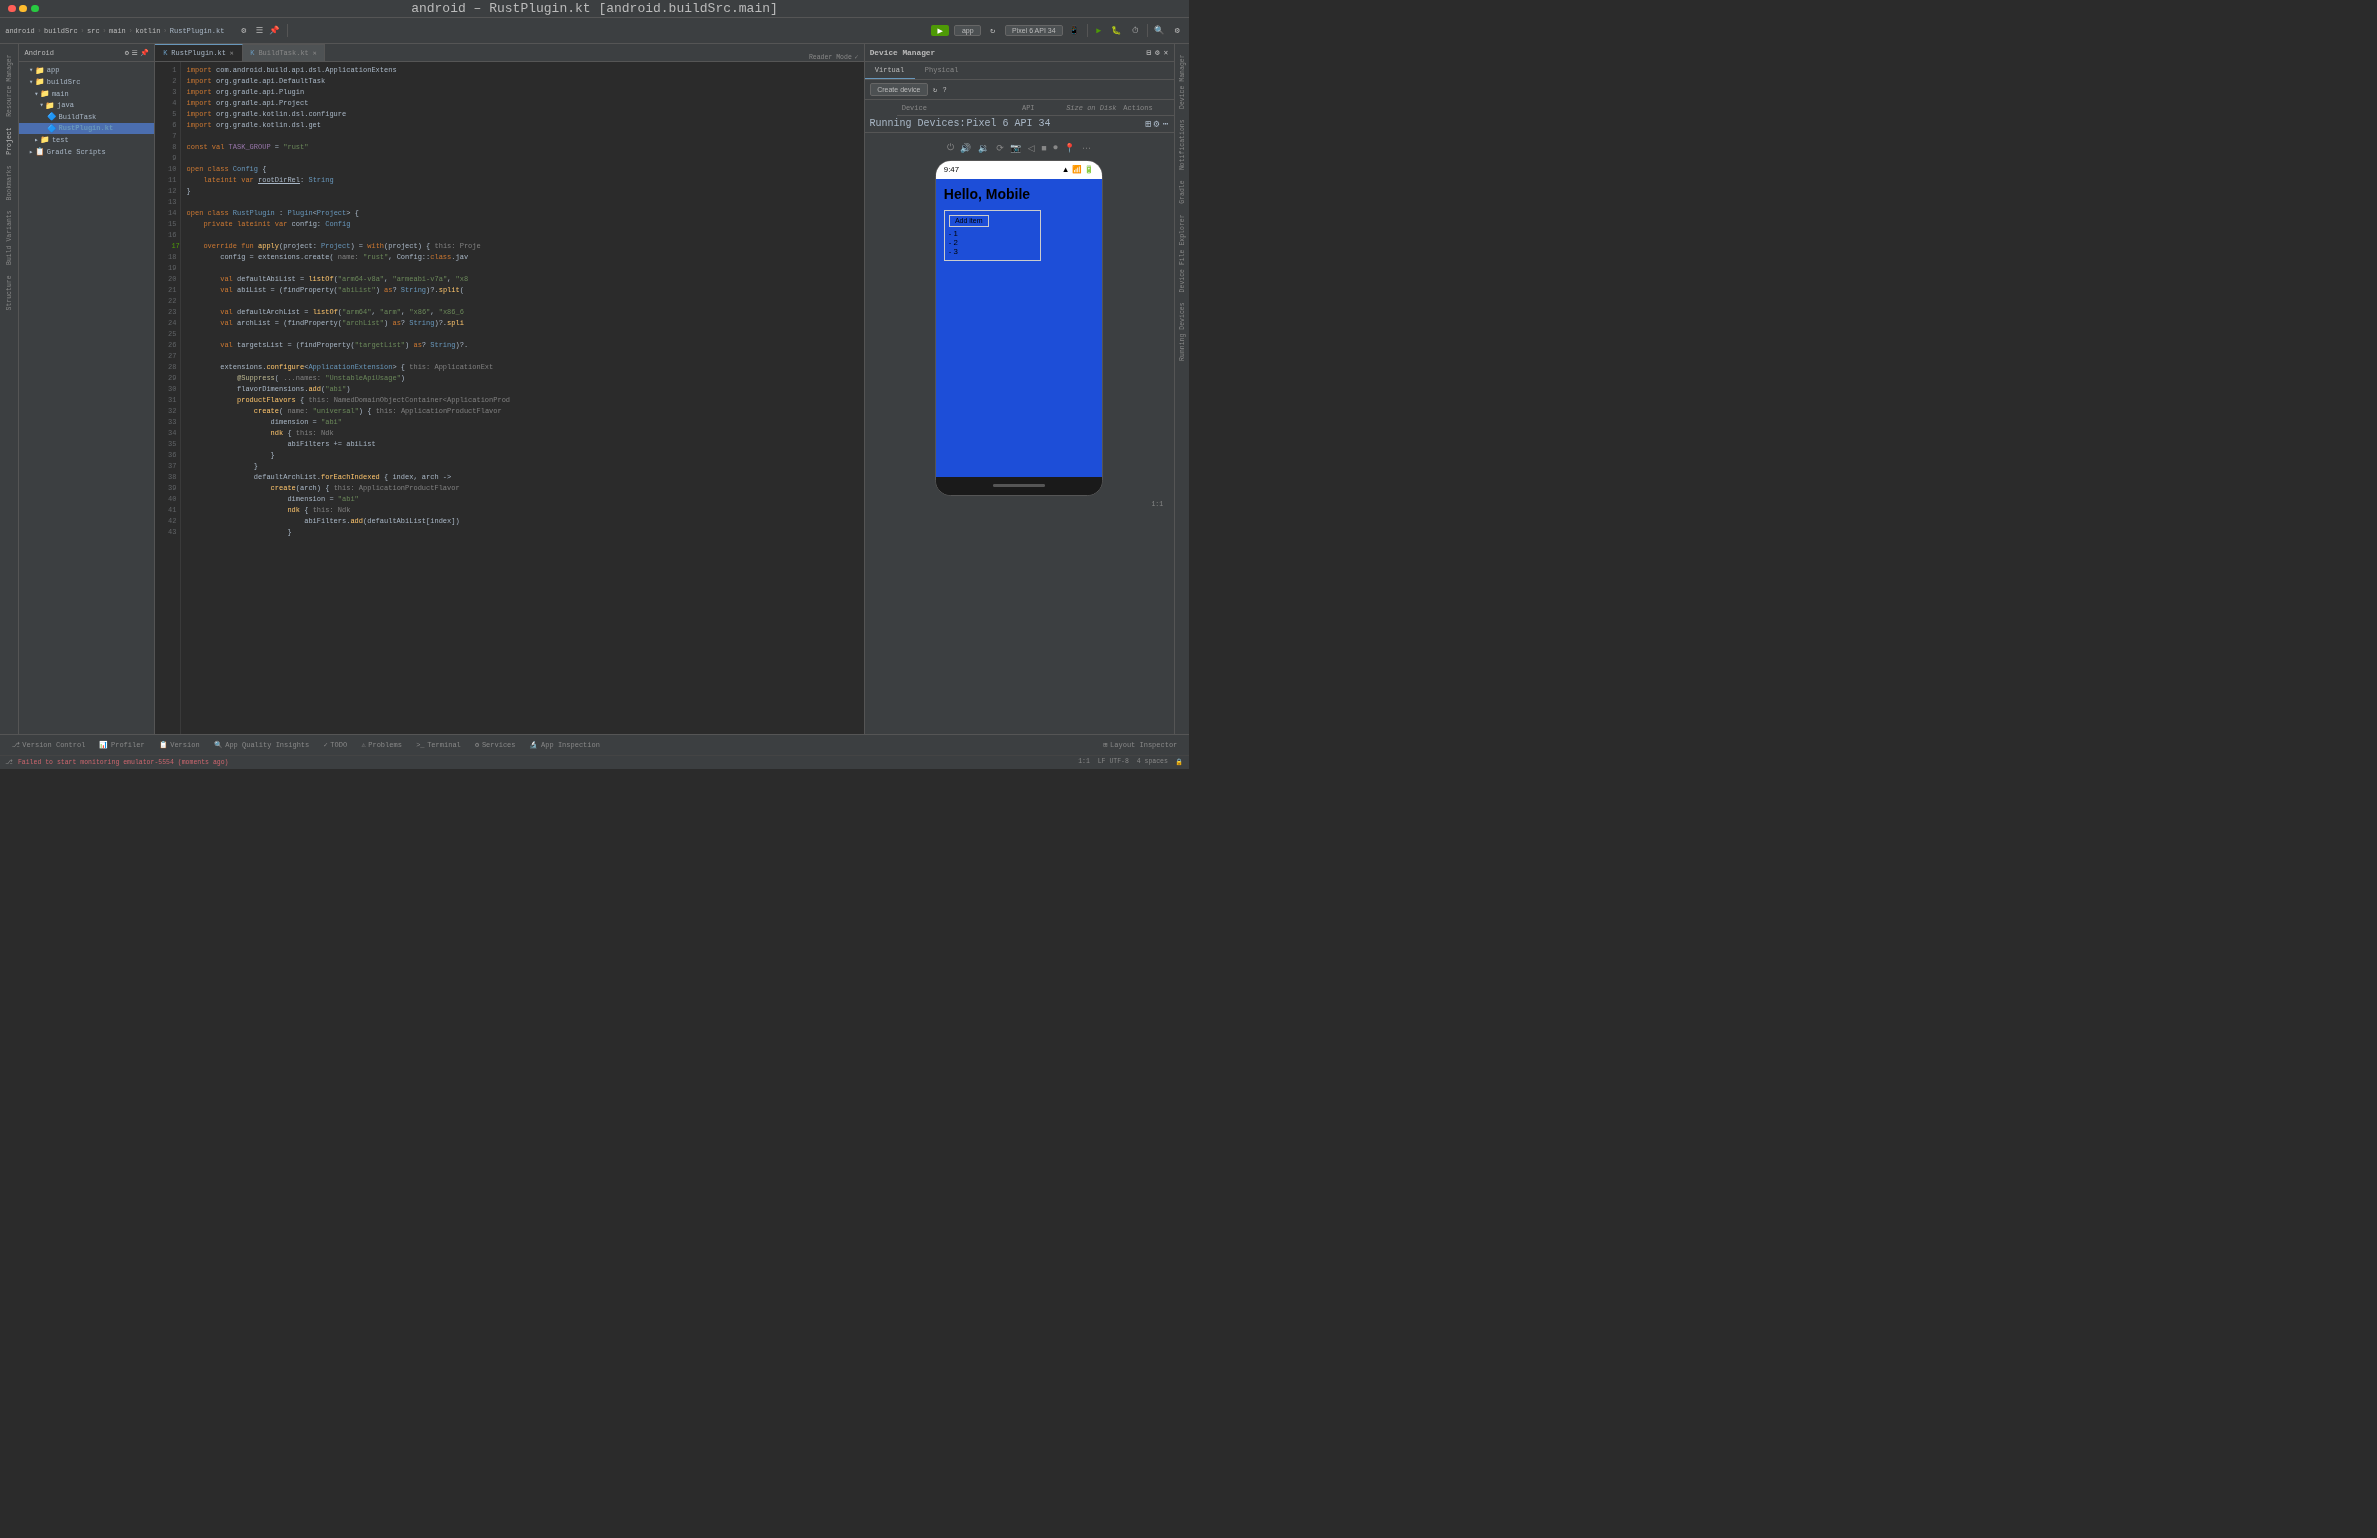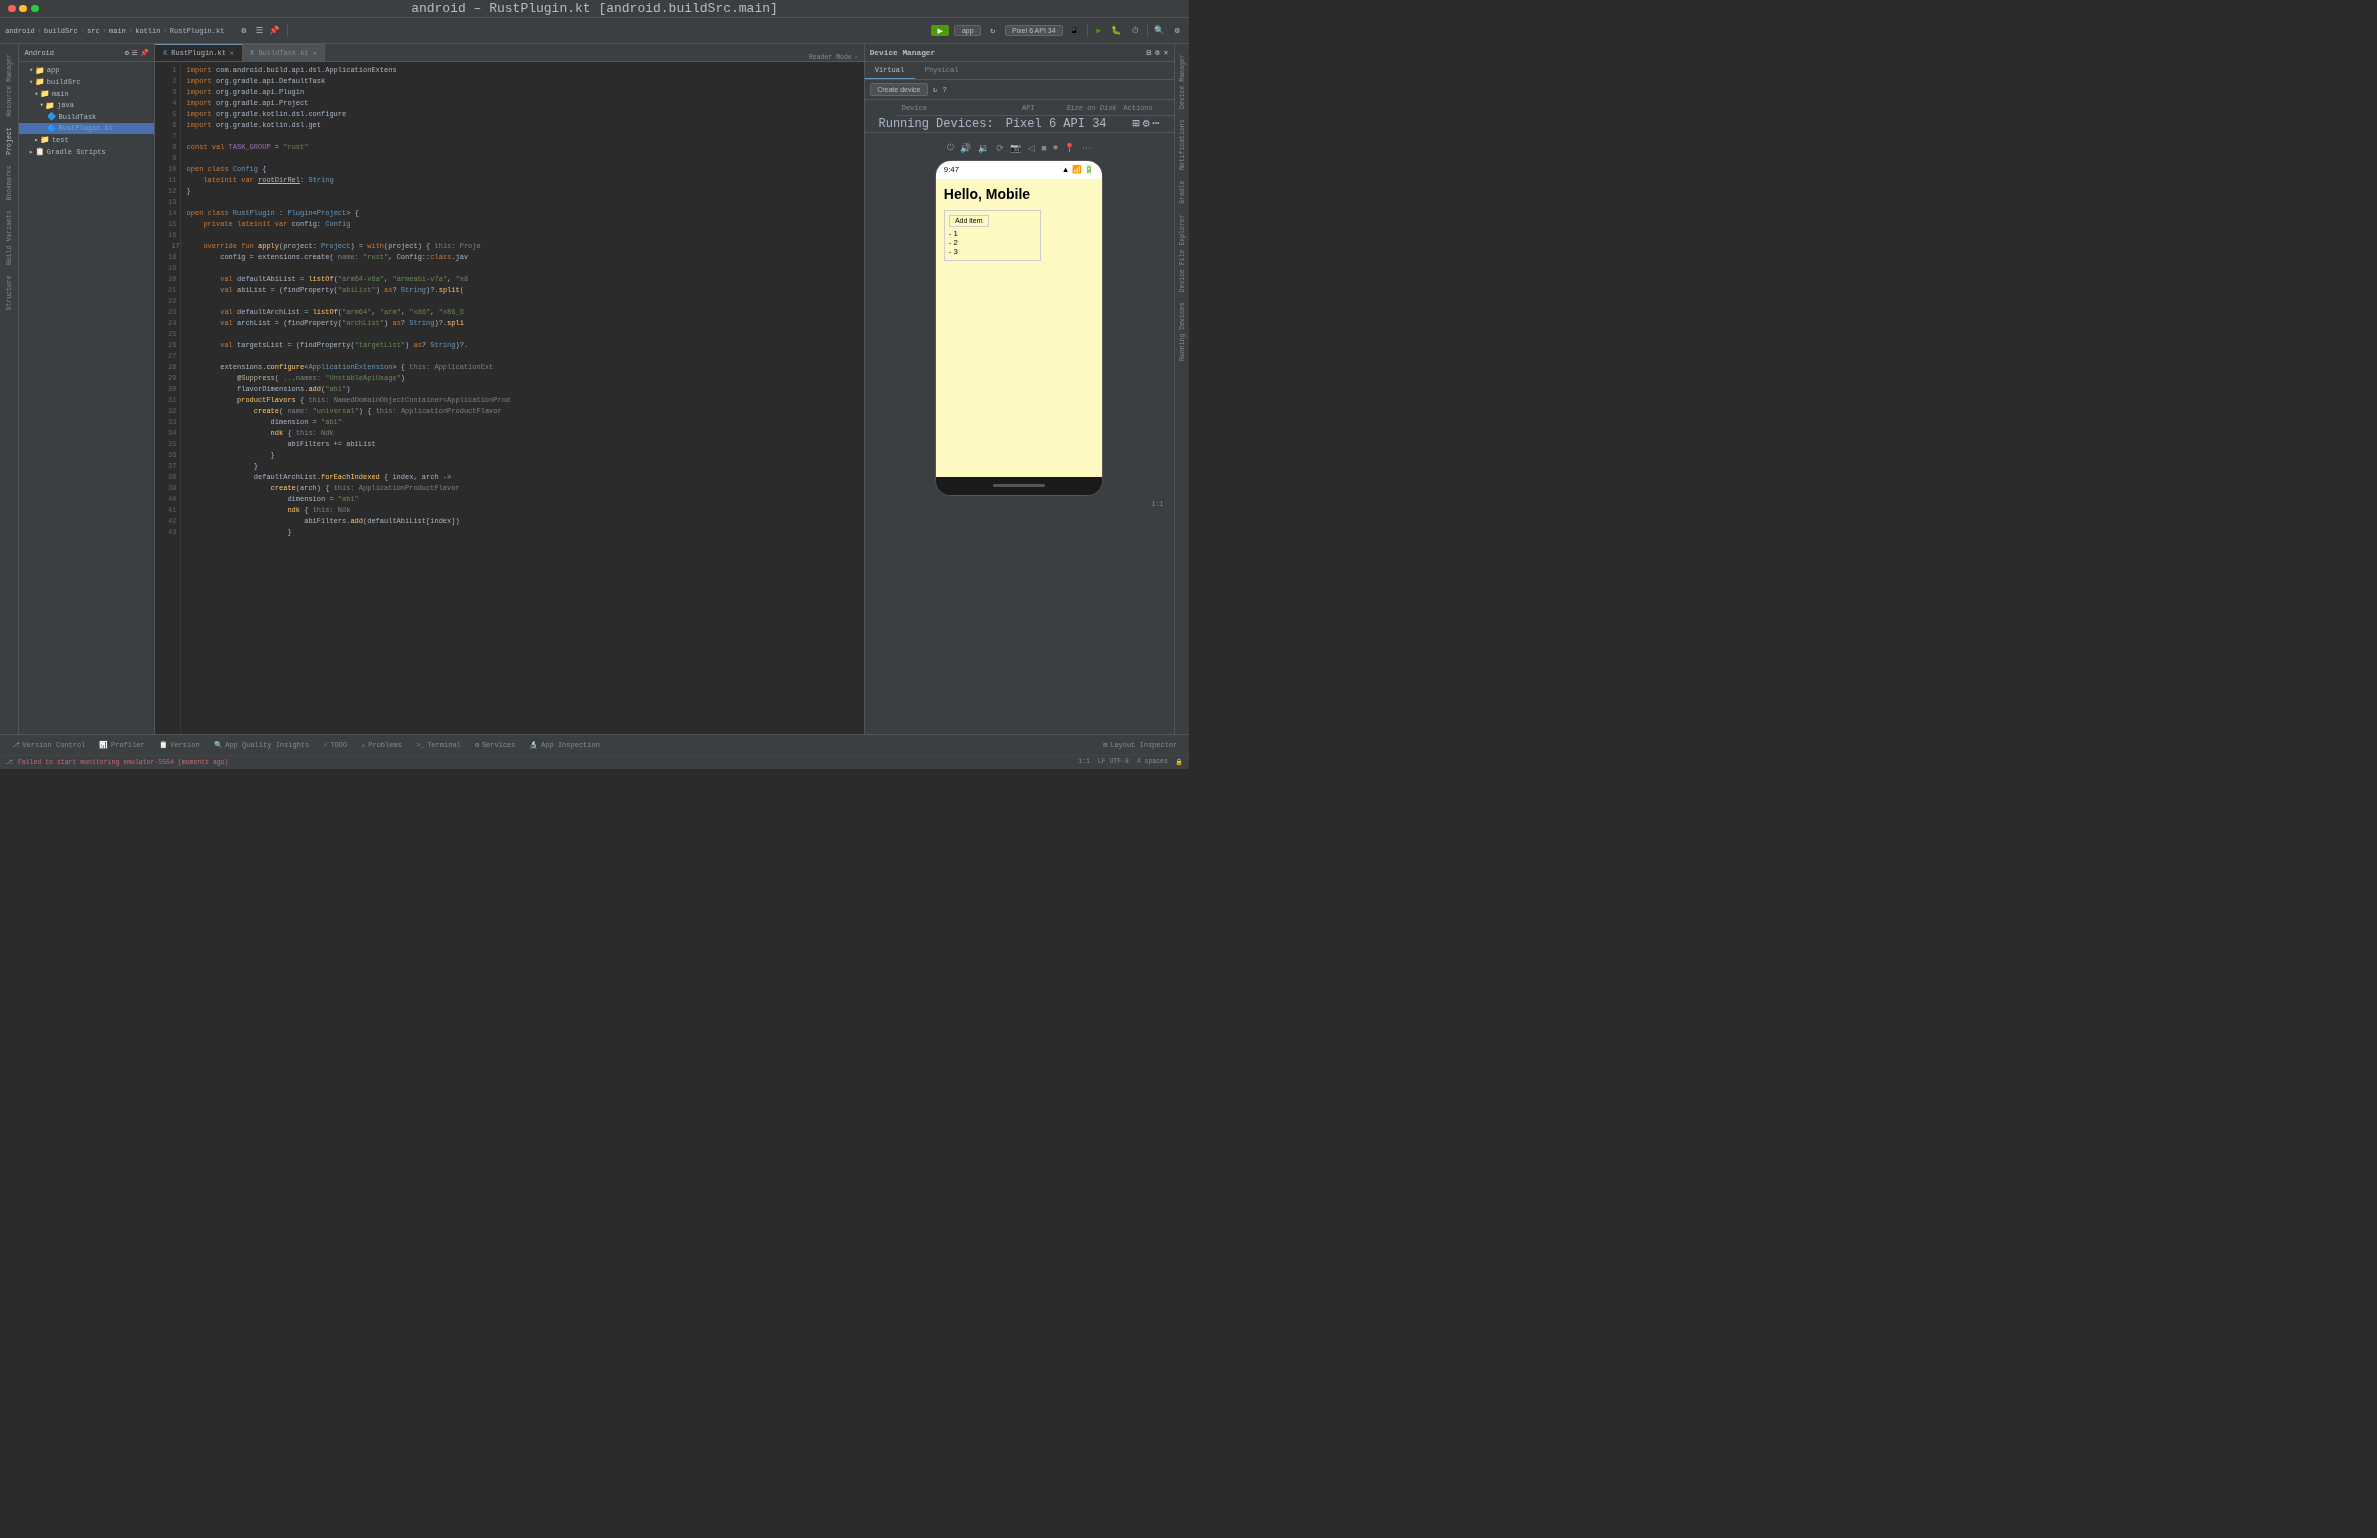--- a/index.html
+++ b/index.html
@@ -275,24 +275,24 @@
       color: #bbb;
       padding: 1.9px 6.5px;
       border-radius: 1.9px;
       cursor: pointer;
       font-size: 7px;
     }
     .device-section-header {
       height: 17px;
       display: flex;
       align-items: center;
-      padding: 0 14px;
-      gap: 12px;
+      padding: 0 5px;
+      gap: 1px;
       border-bottom: 0.6px solid #555;
-      font-size: 12px;
+      font-size: 10px;
     }
     .device-cols {
       display: flex;
       border-bottom: 0.6px solid #555;
       padding: 0 5.2px;
       height: 15.5px;
       align-items: center;
       gap: 5.2px;
       margin-left: 32px;
     }
@@ -345,21 +345,21 @@
       display: flex;
       align-items: center;
       justify-content: space-between;
       padding: 0 7.8px;
       font-size: 7.8px;
       color: #000;
       font-family: sans-serif;
     }
     .device-screen-content {
       flex: 1;
-      background: #fef9c3;
+      background: #1d4ed8;
       padding: 7.8px;
       font-family: sans-serif;
     }
     .device-screen-title {
       font-size: 14px;
       font-weight: bold;
       color: #000;
       margin-bottom: 7.8px;
     }
     .device-list-box {

